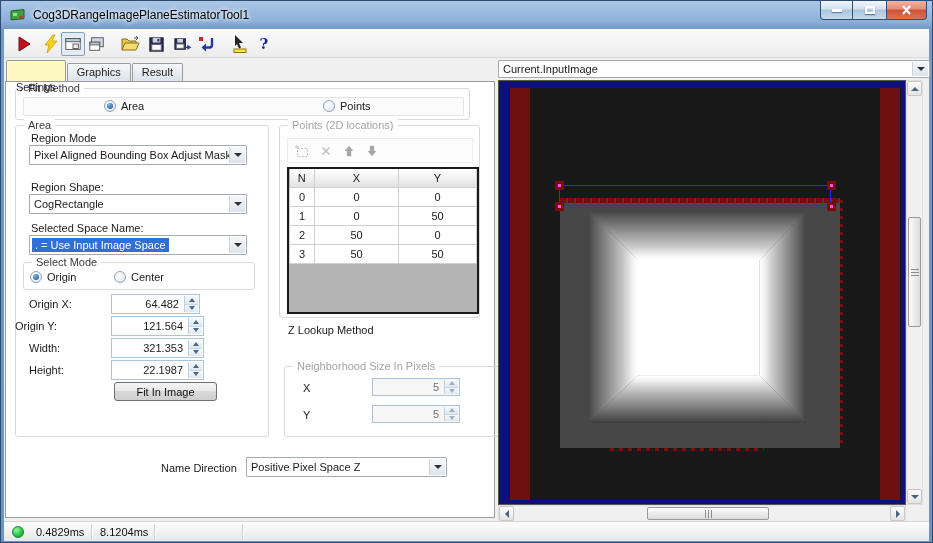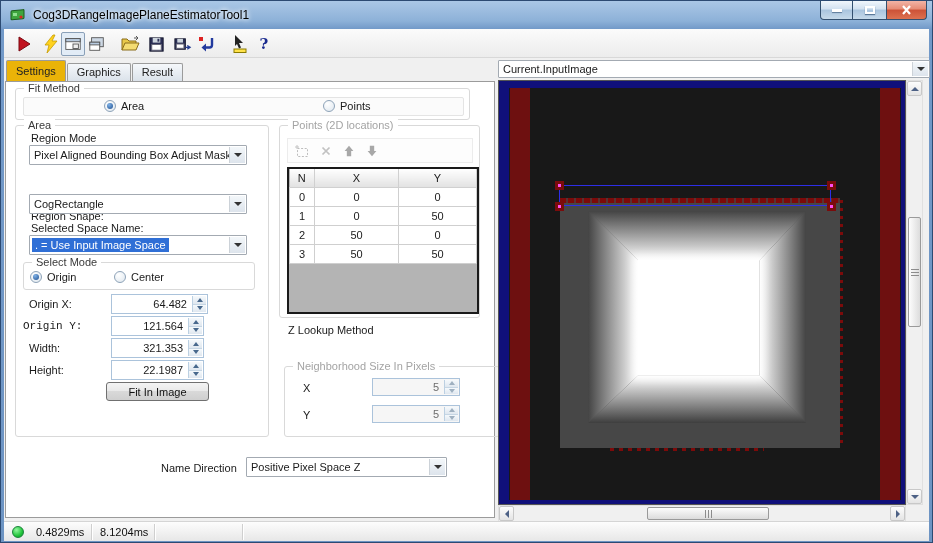--- a/index.html
+++ b/index.html
@@ -31,21 +31,21 @@
   .toolbar { position:absolute; left:0; top:0; right:0; height:29px;
     background:linear-gradient(#fbfbfb,#ececec); border-bottom:1px solid #d8d8d8; }
   .tbtn { position:absolute; top:3px; width:24px; height:24px; display:flex;
     align-items:center; justify-content:center; }
   .tbtn.pressed { border:1px solid #8aa0b8; background:#e2ecf6; border-radius:2px; }
   .helpq { color:#1a2a8f; font-weight:bold; font-size:15px; font-family:"DejaVu Serif",serif; }
   
   .tabstrip { position:absolute; left:2px; top:31px; height:21px; display:flex; align-items:flex-end; }
   .tab { height:18px; padding:2px 9px 0 9px; border:1px solid #9b9b9b; border-bottom:none;
     background:linear-gradient(#f5f8fb,#dbe2ea); margin-right:1px; border-radius:2px 2px 0 0; color:#222; }
-  .tab.active { height:21px; background:#eab308; position:relative; z-index:3; padding-top:4px; }
+  .tab.active { height:21px; background:#fef9c3; position:relative; z-index:3; padding-top:20px; }
   
   .page { position:absolute; left:1px; top:52px; width:490px; height:437px;
     background:#fff; border:1px solid #9b9b9b; }
   .gbox { position:absolute; border:1px solid #d9d9d9; border-radius:3px; }
   .gbox-label { position:absolute; top:-7px; left:8px; background:#fff; padding:0 4px; color:#3a3a3a; white-space:nowrap; }
   .gbox-label.dis, .dis { color:#a4a4a4; }
   .subpanel { position:absolute; border:1px solid #e4e4e4; background:#fbfbfb; border-radius:2px; }
   .lbl { position:absolute; white-space:nowrap; color:#1a1a1a; }
   
   .radio-row { position:absolute; display:flex; align-items:center; gap:5px; }
@@ -267,21 +267,21 @@
         <span class="gbox-label">Area</span>
       </div>
       <span class="lbl" style="left:25px; top:50px;">Region Mode</span>
       <div class="combo" style="left:23px; top:63px; width:218px;">
         <span class="ctxt">Pixel Aligned Bounding Box Adjust Mask</span>
         <span class="cbtn">
             <span class="arr-dn"></span>
           </span>
       </div>
 
-      <span class="lbl" style="left:25px; top:99px;margin-top:29px;">Region Shape:</span>
+      <span class="lbl" style="left:25px; top:99px;">Region Shape:</span>
       <div class="combo" style="left:23px; top:112px; width:218px;">
         <span class="ctxt">CogRectangle</span>
         <span class="cbtn">
             <span class="arr-dn"></span>
           </span>
       </div>
 
       <span class="lbl" style="left:25px; top:140px;">Selected Space Name:</span>
       <div class="combo" style="left:23px; top:153px; width:218px;">
         <span class="ctxt hl">. = Use Input Image Space</span>
@@ -296,32 +296,32 @@
           <span class="radio sel"></span>
           <span>Origin</span>
         </div>
         <div class="radio-row" style="left:90px; top:8px;">
           <span class="radio"></span>
           <span>Center</span>
         </div>
       </div>
 
       <span class="lbl" style="left:23px; top:216px;">Origin X:</span>
-      <div class="numfld" style="left:105px; top:212px; width:97px;">
+      <div class="numfld" style="left:105px; top:212px; width:89px;">
         <span class="nval">64.482</span>
         <span class="spin">
             <span>
               <i class="tri-up"></i>
             </span>
             <span>
               <i class="tri-dn"></i>
             </span>
           </span>
       </div>
-      <span class="lbl" style="left:17px; top:238px;font-family:Liberation Mono, monospace;">Origin Y:</span>
+      <span class="lbl" style="left:9px; top:238px;">Origin Y:</span>
       <div class="numfld" style="left:105px; top:234px; width:93px;">
         <span class="nval">121.564</span>
         <span class="spin">
             <span>
               <i class="tri-up"></i>
             </span>
             <span>
               <i class="tri-dn"></i>
             </span>
           </span>
@@ -343,21 +343,21 @@
         <span class="nval">22.1987</span>
         <span class="spin">
             <span>
               <i class="tri-up"></i>
             </span>
             <span>
               <i class="tri-dn"></i>
             </span>
           </span>
       </div>
-      <div class="btn" style="left:100px; top:300px; width:103px; height:19px;">
+      <div class="btn" style="left:108px; top:300px; width:103px; height:19px;">
         <span>Fit In Image</span>
       </div>
 
       <div class="gbox" style="left:273px; top:43px; width:201px; height:193px;">
         <span class="gbox-label dis">Points (2D locations)</span>
       </div>
       <div class="minibar" style="left:281px; top:56px; width:186px; height:25px;">
         <svg width="16" height="16" viewBox="0 0 16 16">
           <rect x="3.5" y="5.5" width="10" height="8" fill="none" stroke="#bdbdbd" stroke-dasharray="2 1.6"></rect>
           <path d="M3 2 v4 M1 4 h4" stroke="#c4c4c4"></path>

